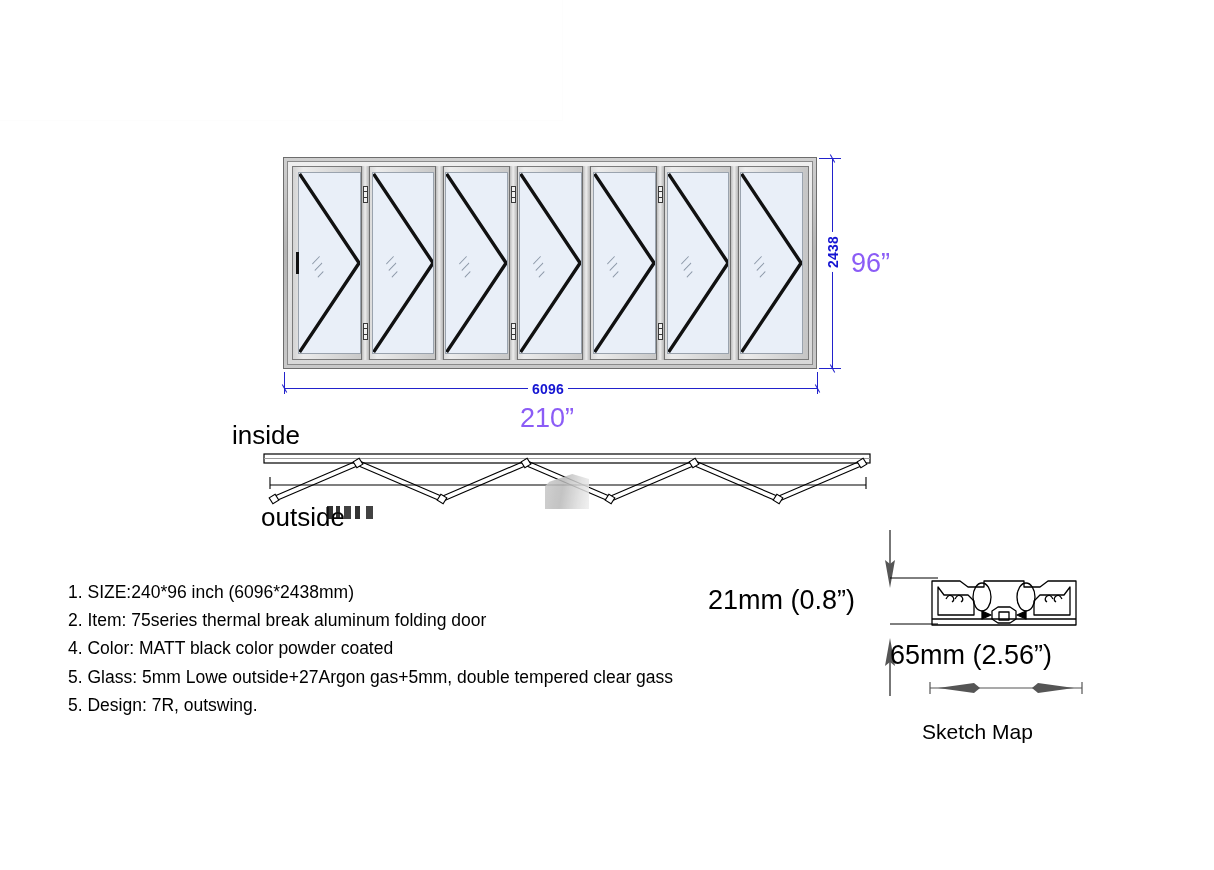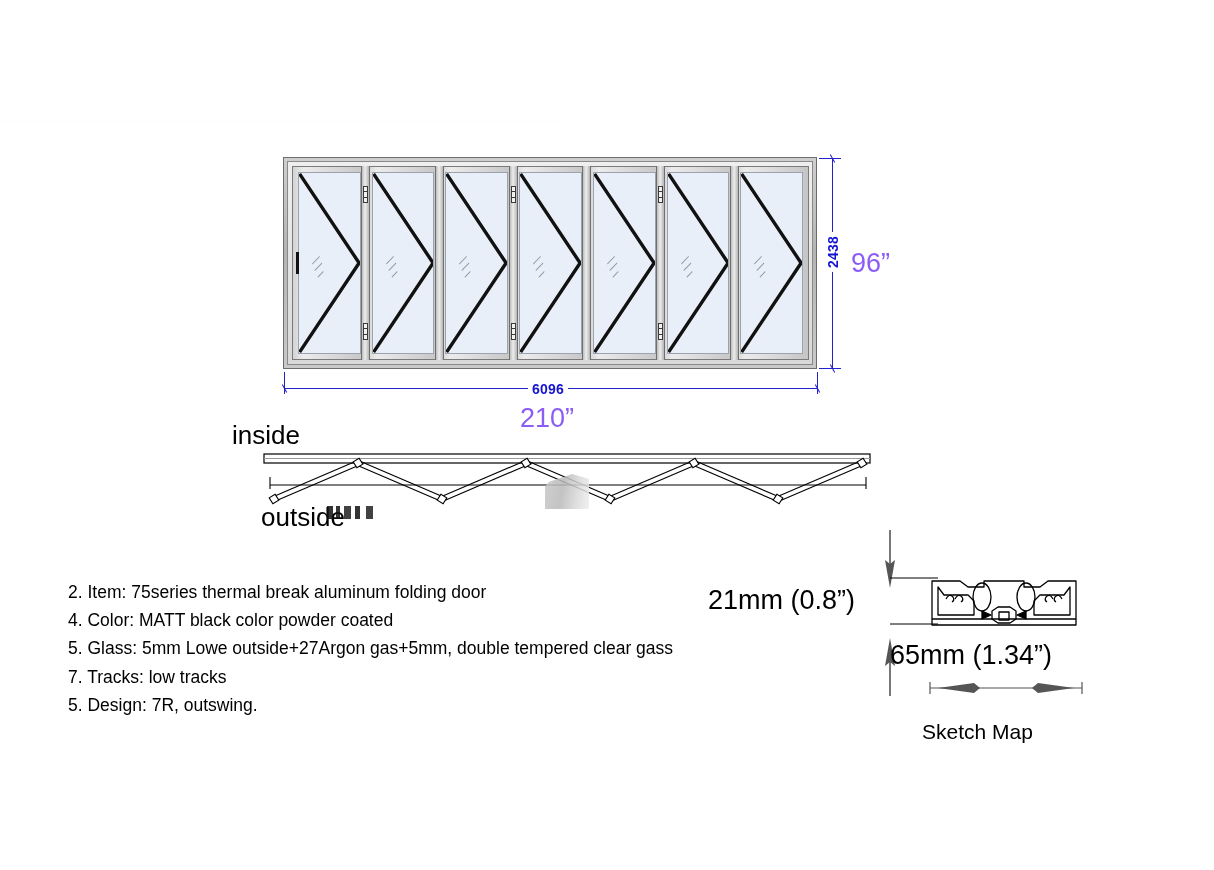--- a/index.html
+++ b/index.html
@@ -347,24 +347,24 @@
         <rect x="428.5" y="7.5" width="7" height="7" transform="rotate(-32 432 11)"></rect>
         <rect x="512.5" y="43.5" width="7" height="7" transform="rotate(32 516 47)"></rect>
         <rect x="596.5" y="7.5" width="7" height="7" transform="rotate(-32 600 11)"></rect>
       </g>
   </svg>
 </div>
 <div class="abs" id="plan-watermark"></div>
 
 <div class="abs" id="spec-list">
   <ul>
+      <li>1. SIZE:240*96 inch (6096*2438mm)</li>
       <li>2. Item: 75series thermal break aluminum folding door</li>
       <li>4. Color: MATT black color powder coated</li>
       <li>5. Glass: 5mm Lowe outside+27Argon gas+5mm, double tempered clear gass</li>
-      <li>7. Tracks: low tracks</li>
       <li>5. Design: 7R, outswing.</li>
     </ul>
 </div>
 
 <div class="abs" id="sketch-area">
 
   <svg class="arrow-v" style="left:178px;top:0px;" width="24" height="200">
     <line x1="12" y1="0" x2="12" y2="34" stroke="#555" stroke-width="1.6"></line>
     <polygon points="12,58 7,30 12,34 17,30" fill="#555"></polygon>
     <line x1="12" y1="130" x2="12" y2="166" stroke="#555" stroke-width="1.6"></line>
@@ -399,21 +399,21 @@
 
       <path d="M18,24 q3,-6 7,-2 q2,3 -1,5"></path>
       <path d="M27,24 q3,-6 7,-2 q2,3 -1,5"></path>
       <path d="M134,24 q-3,-6 -7,-2 q-2,3 1,5"></path>
       <path d="M125,24 q-3,-6 -7,-2 q-2,3 1,5"></path>
 
       <line x1="4" y1="44" x2="148" y2="44"></line>
     </g>
   </svg>
 
-  <div id="dim65">65mm (1.34”)</div>
+  <div id="dim65">65mm (2.56”)</div>
 
   <svg class="abs" style="left:226px;top:150px;" width="160" height="16">
     <line x1="4" y1="8" x2="156" y2="8" stroke="#555" stroke-width="1.2"></line>
     <line x1="4" y1="2" x2="4" y2="14" stroke="#555" stroke-width="1.2"></line>
     <line x1="156" y1="2" x2="156" y2="14" stroke="#555" stroke-width="1.2"></line>
     <polygon points="12,8 48,3 54,8 48,13" fill="#555"></polygon>
     <polygon points="148,8 112,3 106,8 112,13" fill="#555"></polygon>
   </svg>
 
   <div id="sketch-label">Sketch Map</div>

